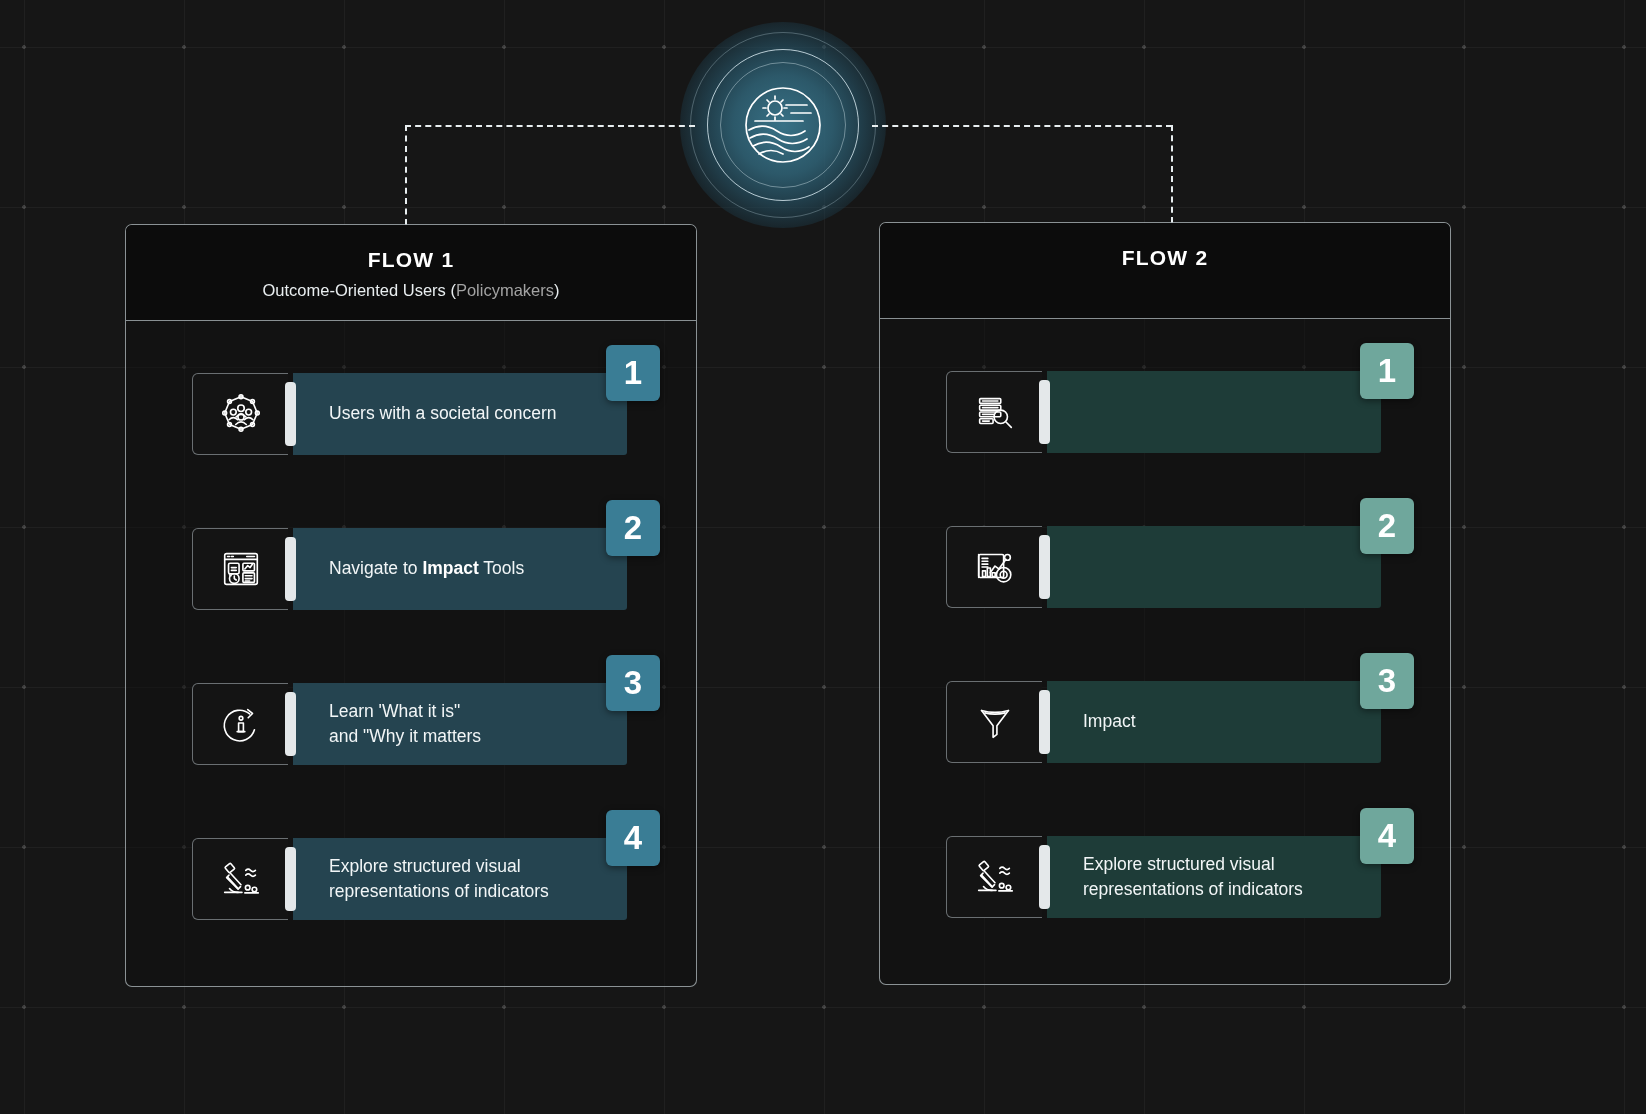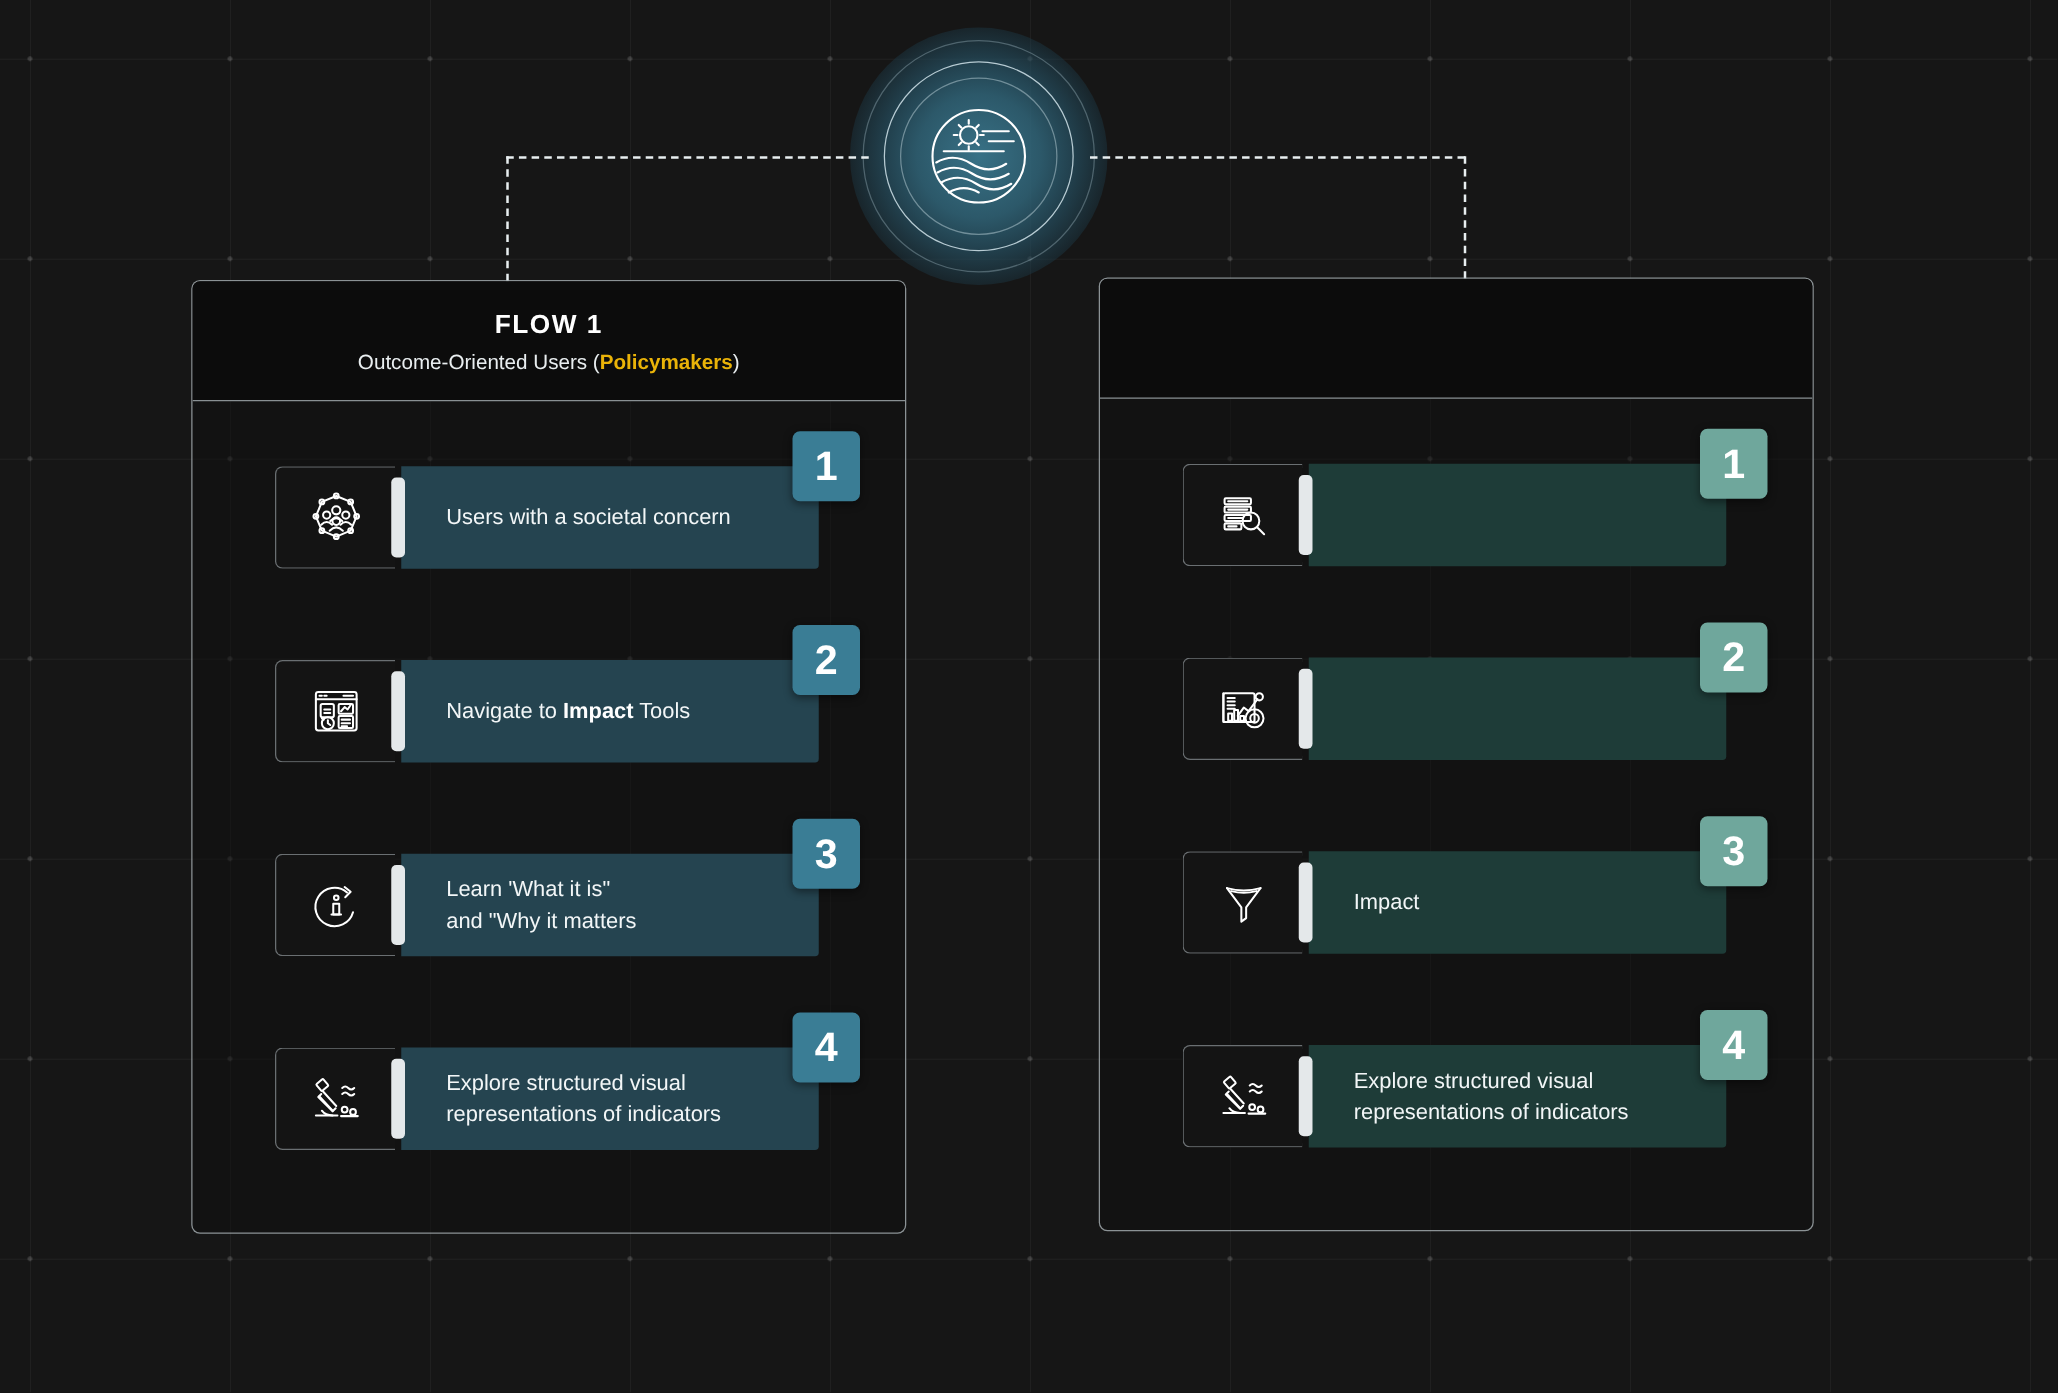--- a/index.html
+++ b/index.html
@@ -76,21 +76,21 @@
 
   
   .flow-panel {
     position: absolute;
     border: 1px solid rgba(214,226,230,0.62);
     border-radius: 7px;
     background: rgba(16,16,16,0.55);
     overflow: hidden;
     z-index: 2;
   }
-  #flow1 { left: 125px; top: 224px; width: 572px; height: 763px; margin-left: 28px; }
+  #flow1 { left: 125px; top: 224px; width: 572px; height: 763px; }
   #flow2 { left: 879px; top: 222px; width: 572px; height: 763px; }
 
   .flow-header {
     background: #0c0c0c;
     border-bottom: 1px solid rgba(214,226,230,0.62);
     padding: 22px 0 16px;
     text-align: center;
   }
   #flow1 .flow-header { height: 96px; }
   #flow2 .flow-header { height: 96px; }
@@ -102,21 +102,21 @@
     letter-spacing: 1.2px;
     line-height: 1.25;
   }
   .flow-sub {
     color: #e9eef0;
     font-size: 16.5px;
     margin-top: 7px;
     line-height: 1.3;
     font-weight: normal;
   }
-  .flow-sub b { font-weight: bold; color: #eab308; }
+  .flow-sub b { font-weight: normal; color: #a3a3a3; }
 
   .steps {
     position: relative;
     padding: 52px 0 0 0;
   }
 
   
   .step {
     position: relative;
     display: flex;
@@ -352,20 +352,21 @@
           </div>
           <div class="badge">4</div>
         </div>
       </div>
 
     </div>
   </section>
 
   <section class="flow-panel" id="flow2">
     <header class="flow-header">
+      <div class="flow-title">FLOW 2</div>
     </header>
 
     <div class="steps">
 
       <div class="step">
         <div class="icon-tile">
           <svg viewBox="0 0 48 48">
             <g class="icon-stroke">
               <rect x="8" y="10" width="22" height="5" rx="1"></rect>
               <path d="M11 12.5 h16"></path>

